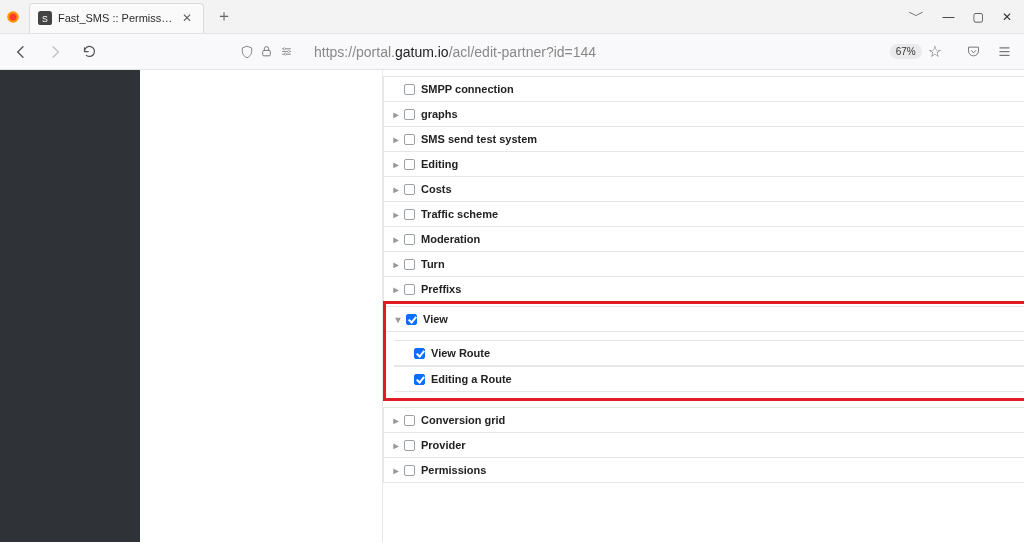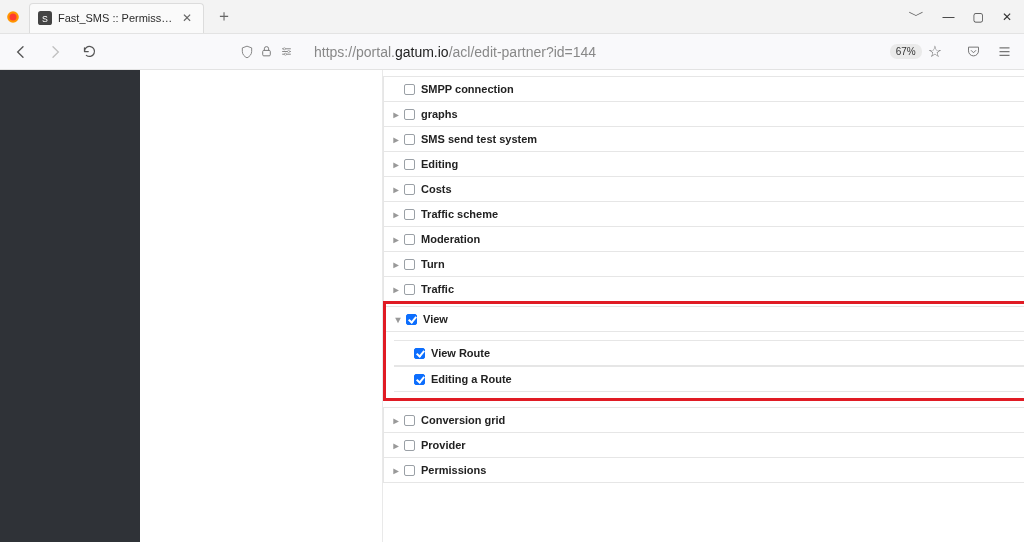--- a/index.html
+++ b/index.html
@@ -175,21 +175,21 @@
         <span>Moderation</span>
       </div>
       <div class="perm-row">
         <span class="toggle">▸</span>
         <input type="checkbox" class="chk" style="">
         <span>Turn</span>
       </div>
       <div class="perm-row">
         <span class="toggle">▸</span>
         <input type="checkbox" class="chk" style="">
-        <span>Traffic</span>
+        <span>Preffixs</span>
       </div>
 
       <div class="highlight-box">
         <div class="perm-row" style="border-top:1px solid #e6e6e6;">
           <span class="toggle">▾</span>
           <input type="checkbox" class="chk" checked="" style="">
           <span>View</span>
         </div>
         <div class="sub-container">
           <div class="perm-row sub-row" style="margin-top:8px; border-top:1px solid #e6e6e6;">

